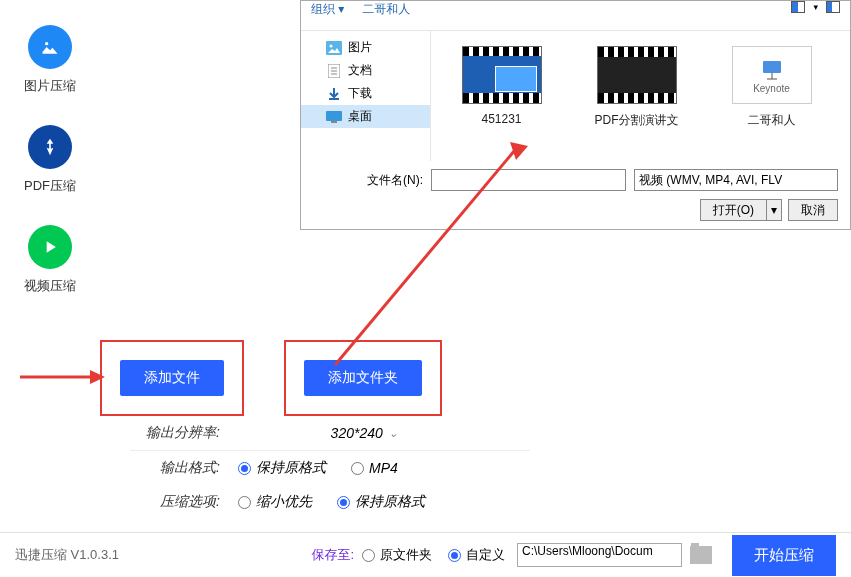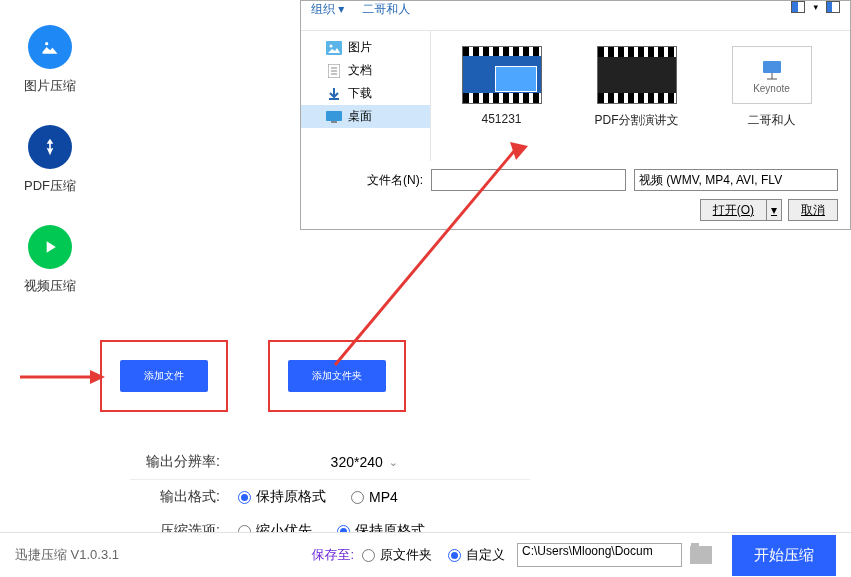--- a/index.html
+++ b/index.html
@@ -35,34 +35,34 @@
 .fd-thumb.film::before { top: 0; }
 .fd-thumb.film::after { bottom: 0; }
 .fd-thumb-inner { width: 100%; height: 38px; background: #1e5fb4; position: relative; }
 .fd-thumb-inner::after { content: ""; position: absolute; right: 4px; bottom: 2px; width: 40px; height: 24px; background: #4da6ff; border: 1px solid #fff; }
 .fd-thumb-label { font-size: 12px; margin-top: 8px; text-align: center; color: #222; }
 .fd-bottom { padding: 8px 12px; }
 .fd-row { display: flex; align-items: center; gap: 8px; margin-bottom: 8px; font-size: 12px; }
 .fd-row label { width: 110px; text-align: right; }
 .fd-input { flex: 1; height: 22px; border: 1px solid #888; padding: 0 4px; max-width: 195px; }
 .fd-type { flex: 1; height: 22px; border: 1px solid #888; padding: 2px 4px; font-size: 12px; background: #fff; overflow: hidden; white-space: nowrap; }
-.fd-btns { display: flex; justify-content: flex-end; gap: 6px; text-decoration: underline; }
+.fd-btns { display: flex; justify-content: flex-end; gap: 6px; }
 .fd-btn { height: 22px; border: 1px solid #888; background: #eee; font-size: 12px; display: flex; align-items: center; }
 .fd-btn-main { padding: 0 12px; border-right: none; }
 .fd-btn-drop { width: 16px; justify-content: center; background: #eee; }
 .fd-btn-cancel { padding: 0 12px; }
 
 
 .main-area { position: absolute; left: 100px; top: 340px; width: 751px; }
 .btn-row { display: flex; gap: 40px; }
 .red-box { border: 2px solid #e53935; padding: 18px; display: inline-flex; }
-.blue-btn { background: #2962ff; color: #fff; padding: 9px 24px; font-size: 10px; border: none; border-radius: 2px; cursor: pointer; }
-
-
-.settings { position: absolute; left: 130px; top: 445px; width: 400px; font-size: 14px; }
+.blue-btn { background: #2962ff; color: #fff; padding: 9px 24px; font-size: 14px; border: none; border-radius: 2px; cursor: pointer; }
+
+
+.settings { position: absolute; left: 130px; top: 416px; width: 400px; font-size: 14px; font-style: italic; }
 .settings-row { display: flex; align-items: center; padding: 8px 0; }
 .settings-label { width: 90px; text-align: right; margin-right: 18px; color: #333; }
 .settings-select { display: flex; align-items: center; gap: 6px; cursor: pointer; min-width: 160px; justify-content: flex-end; }
 .radio-opt { display: inline-flex; align-items: center; gap: 5px; margin-right: 25px; cursor: pointer; }
 .radio-dot { width: 13px; height: 13px; border: 1px solid #777; border-radius: 50%; display: inline-flex; align-items: center; justify-content: center; }
 .radio-dot.on { border-color: #2962ff; }
 .radio-dot.on::after { content: ""; width: 7px; height: 7px; background: #2962ff; border-radius: 50%; }
 
 
 .bottom-bar { position: absolute; left: 0; bottom: 0; width: 851px; height: 45px; border-top: 1px solid #e0e0e0; display: flex; align-items: center; padding: 0 15px; font-size: 13px; background: #fff; }

